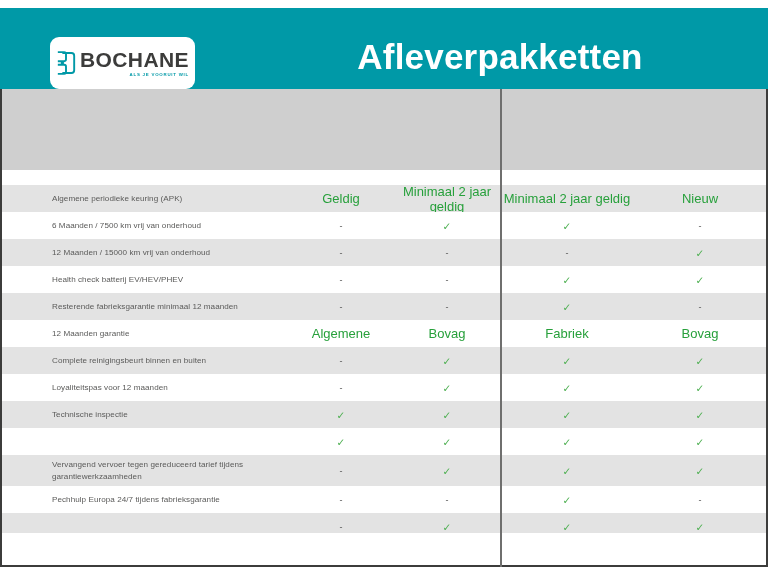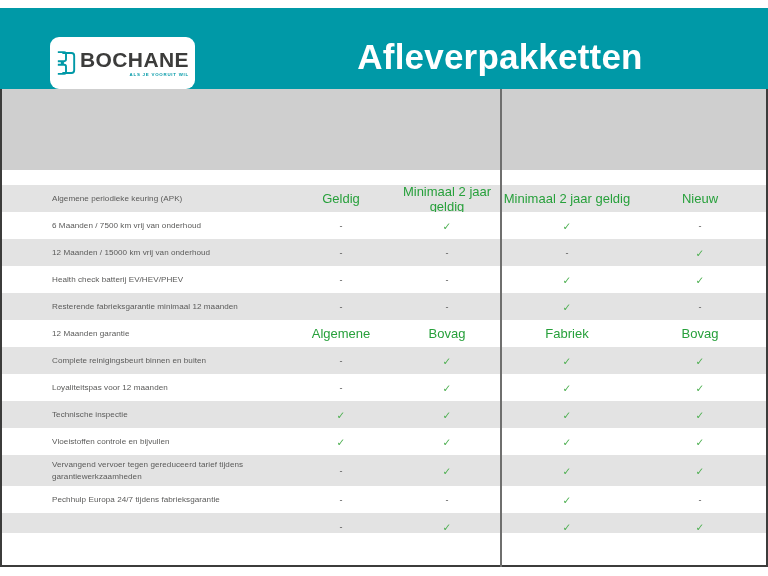--- a/index.html
+++ b/index.html
@@ -239,21 +239,20 @@
         <div class="cv" style="left: 632px; width: 136px;"><span class="chk">✓</span></div>
       </div>
       <div class="row alt">
         <div class="cl">Technische inspectie</div>
         <div class="cv" style="left: 288px; width: 106px;"><span class="chk">✓</span></div>
         <div class="cv" style="left: 394px; width: 106px;"><span class="chk">✓</span></div>
         <div class="cv" style="left: 502px; width: 130px;"><span class="chk">✓</span></div>
         <div class="cv" style="left: 632px; width: 136px;"><span class="chk">✓</span></div>
       </div>
       <div class="row plain">
-        <div class="cl">Vloeistoffen controle en bijvullen</div>
         <div class="cv" style="left: 288px; width: 106px;"><span class="chk">✓</span></div>
         <div class="cv" style="left: 394px; width: 106px;"><span class="chk">✓</span></div>
         <div class="cv" style="left: 502px; width: 130px;"><span class="chk">✓</span></div>
         <div class="cv" style="left: 632px; width: 136px;"><span class="chk">✓</span></div>
       </div>
       <div class="row alt tall">
         <div class="cl">Vervangend vervoer tegen gereduceerd tarief tijdens garantiewerkzaamheden</div>
         <div class="cv" style="left: 288px; width: 106px;"><span class="dash">-</span></div>
         <div class="cv" style="left: 394px; width: 106px;"><span class="chk">✓</span></div>
         <div class="cv" style="left: 502px; width: 130px;"><span class="chk">✓</span></div>

